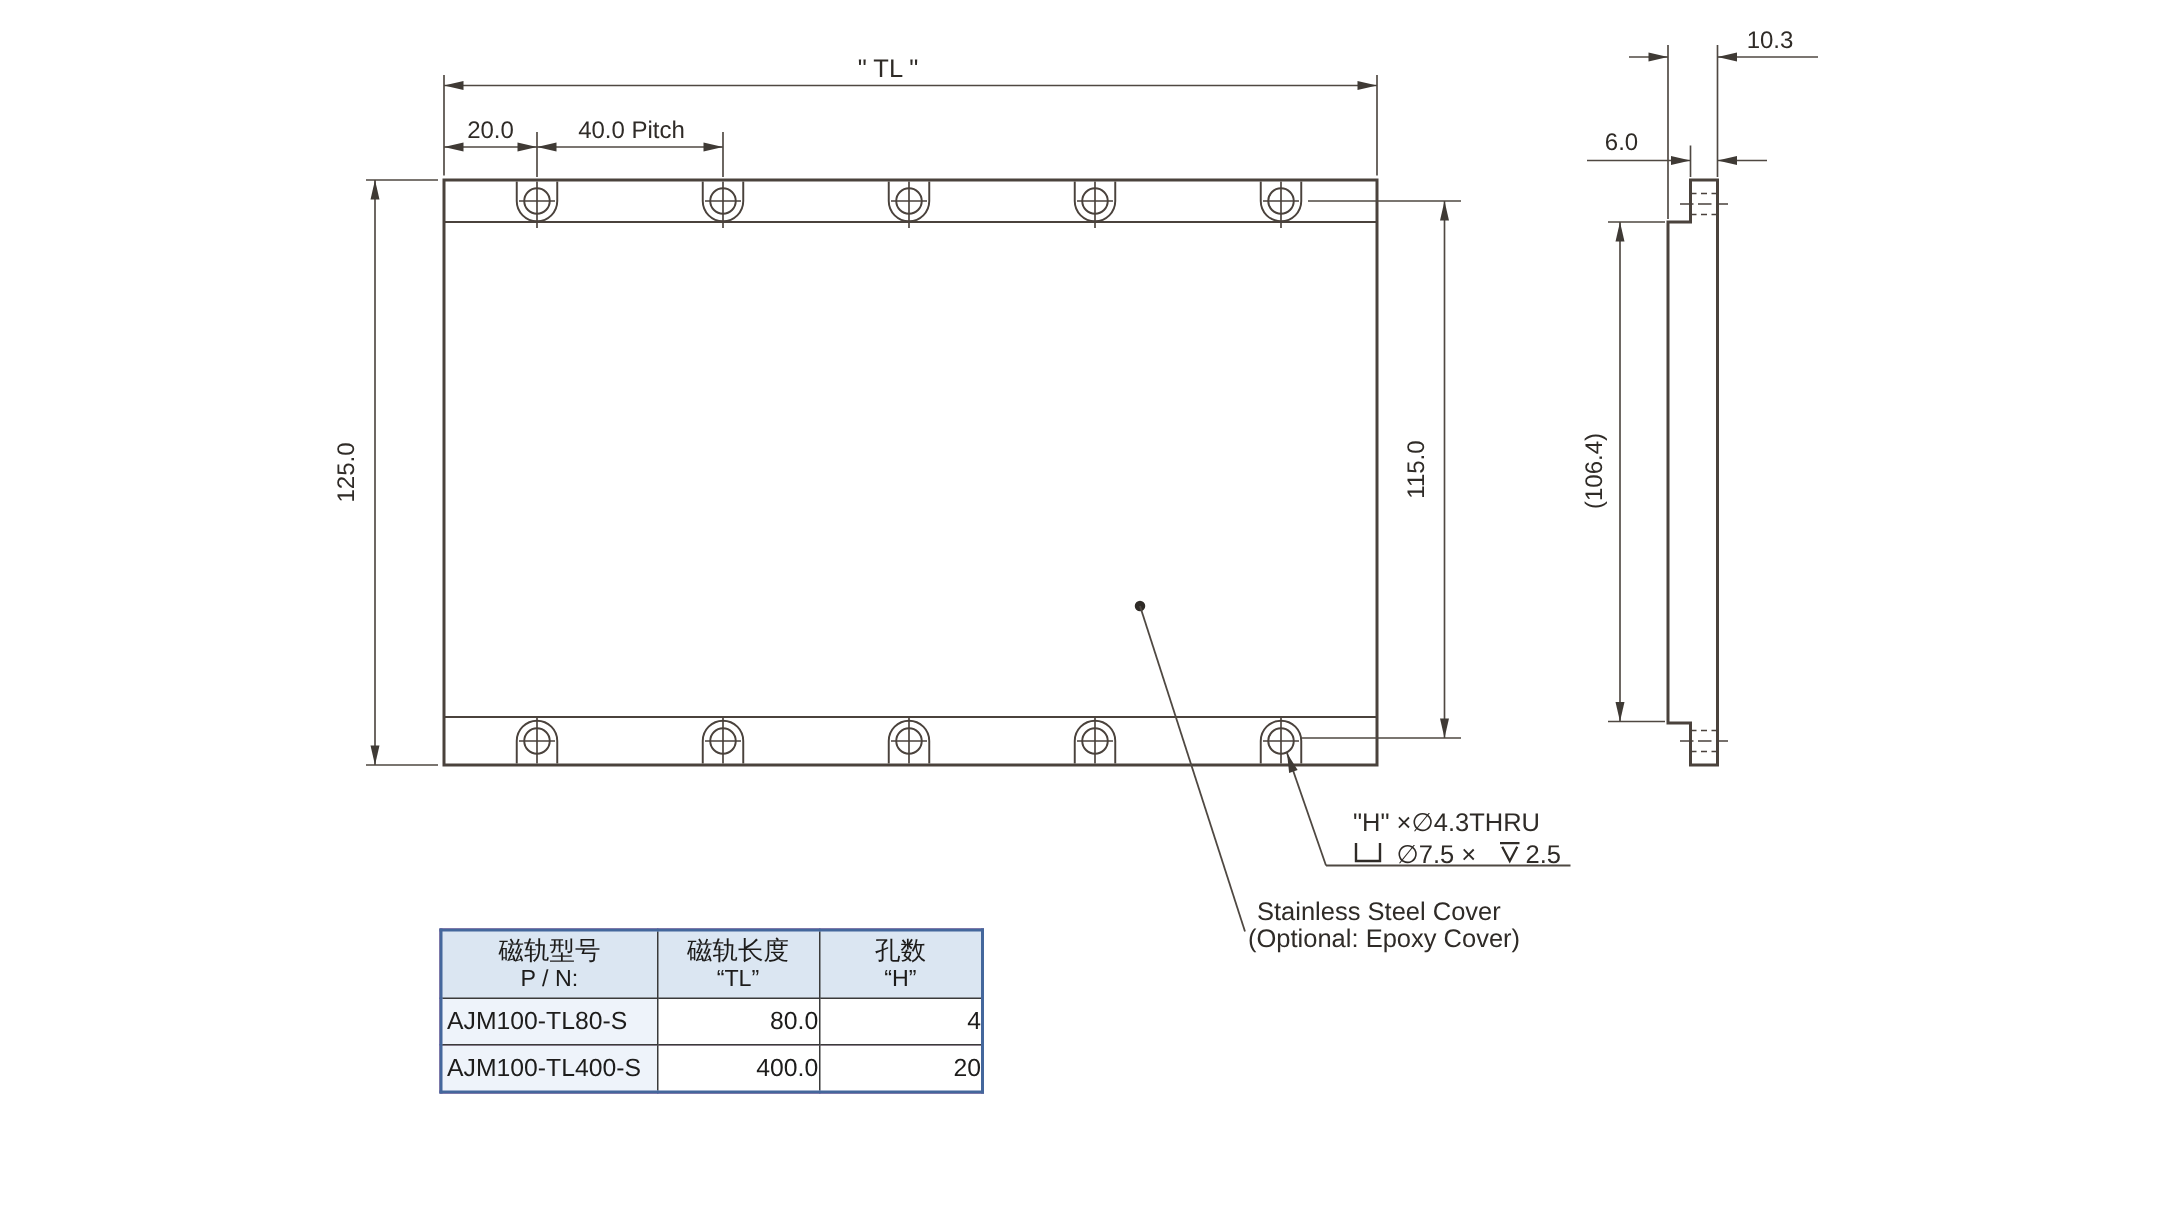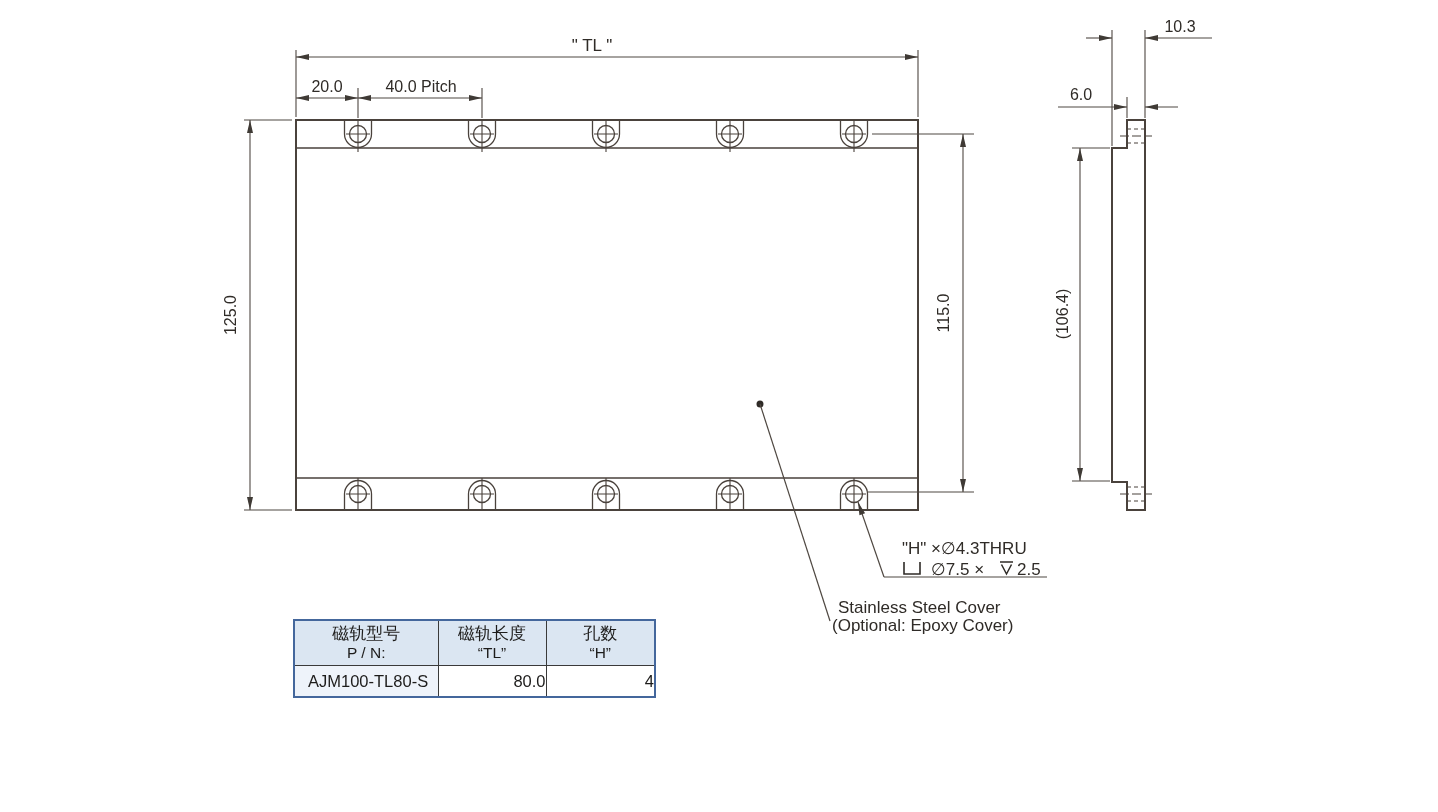--- a/index.html
+++ b/index.html
@@ -12,21 +12,21 @@
   .note-t{font-size:17px;}
 
   
   .spec-table{position:absolute;left:293px;top:619px;border-collapse:collapse;
               table-layout:fixed;background:#701a75;border:2px solid #44679c;}
   .spec-table td,.spec-table th{border:1.5px solid #3a3a3a;padding:0;color:#1d1c1b;}
   .spec-table th{background:#dbe6f2;height:44px;font-weight:normal;vertical-align:middle;}
   .spec-table .h1{font-size:17px;line-height:20px;}
   .spec-table .h2{font-size:15.5px;line-height:18px;}
   .spec-table td{height:30px;font-size:16.5px;vertical-align:middle;}
-  .spec-table td.pn{text-align:left;padding-left:13px;background:#eef3fa;}
+  .spec-table td.pn{text-align:left;padding-left:3px;background:#eef3fa;}
   .spec-table td.val{text-align:right;background:#ffffff;}
   .c-pn{width:144px;} .c-tl{width:108px;} .c-h{width:109px;}
   .footnote{position:absolute;left:289px;top:761px;font-size:15px;color:#201e1c;
             white-space:pre-wrap;}
 </style>
 </head>
 <body>
 
 <div class="stage">
 <svg width="1438" height="812" viewBox="0 0 1438 812">
@@ -199,16 +199,21 @@
         <div class="h2">“H”</div>
       </th>
     </tr>
   </thead>
   <tbody>
     <tr>
       <td class="pn">AJM100-TL80-S</td>
       <td class="val">80.0</td>
       <td class="val">4</td>
     </tr>
+    <tr>
+      <td class="pn">AJM100-TL400-S</td>
+      <td class="val">400.0</td>
+      <td class="val">20</td>
+    </tr>
   </tbody>
 </table>
 
 </div>
 
 </body></html>

